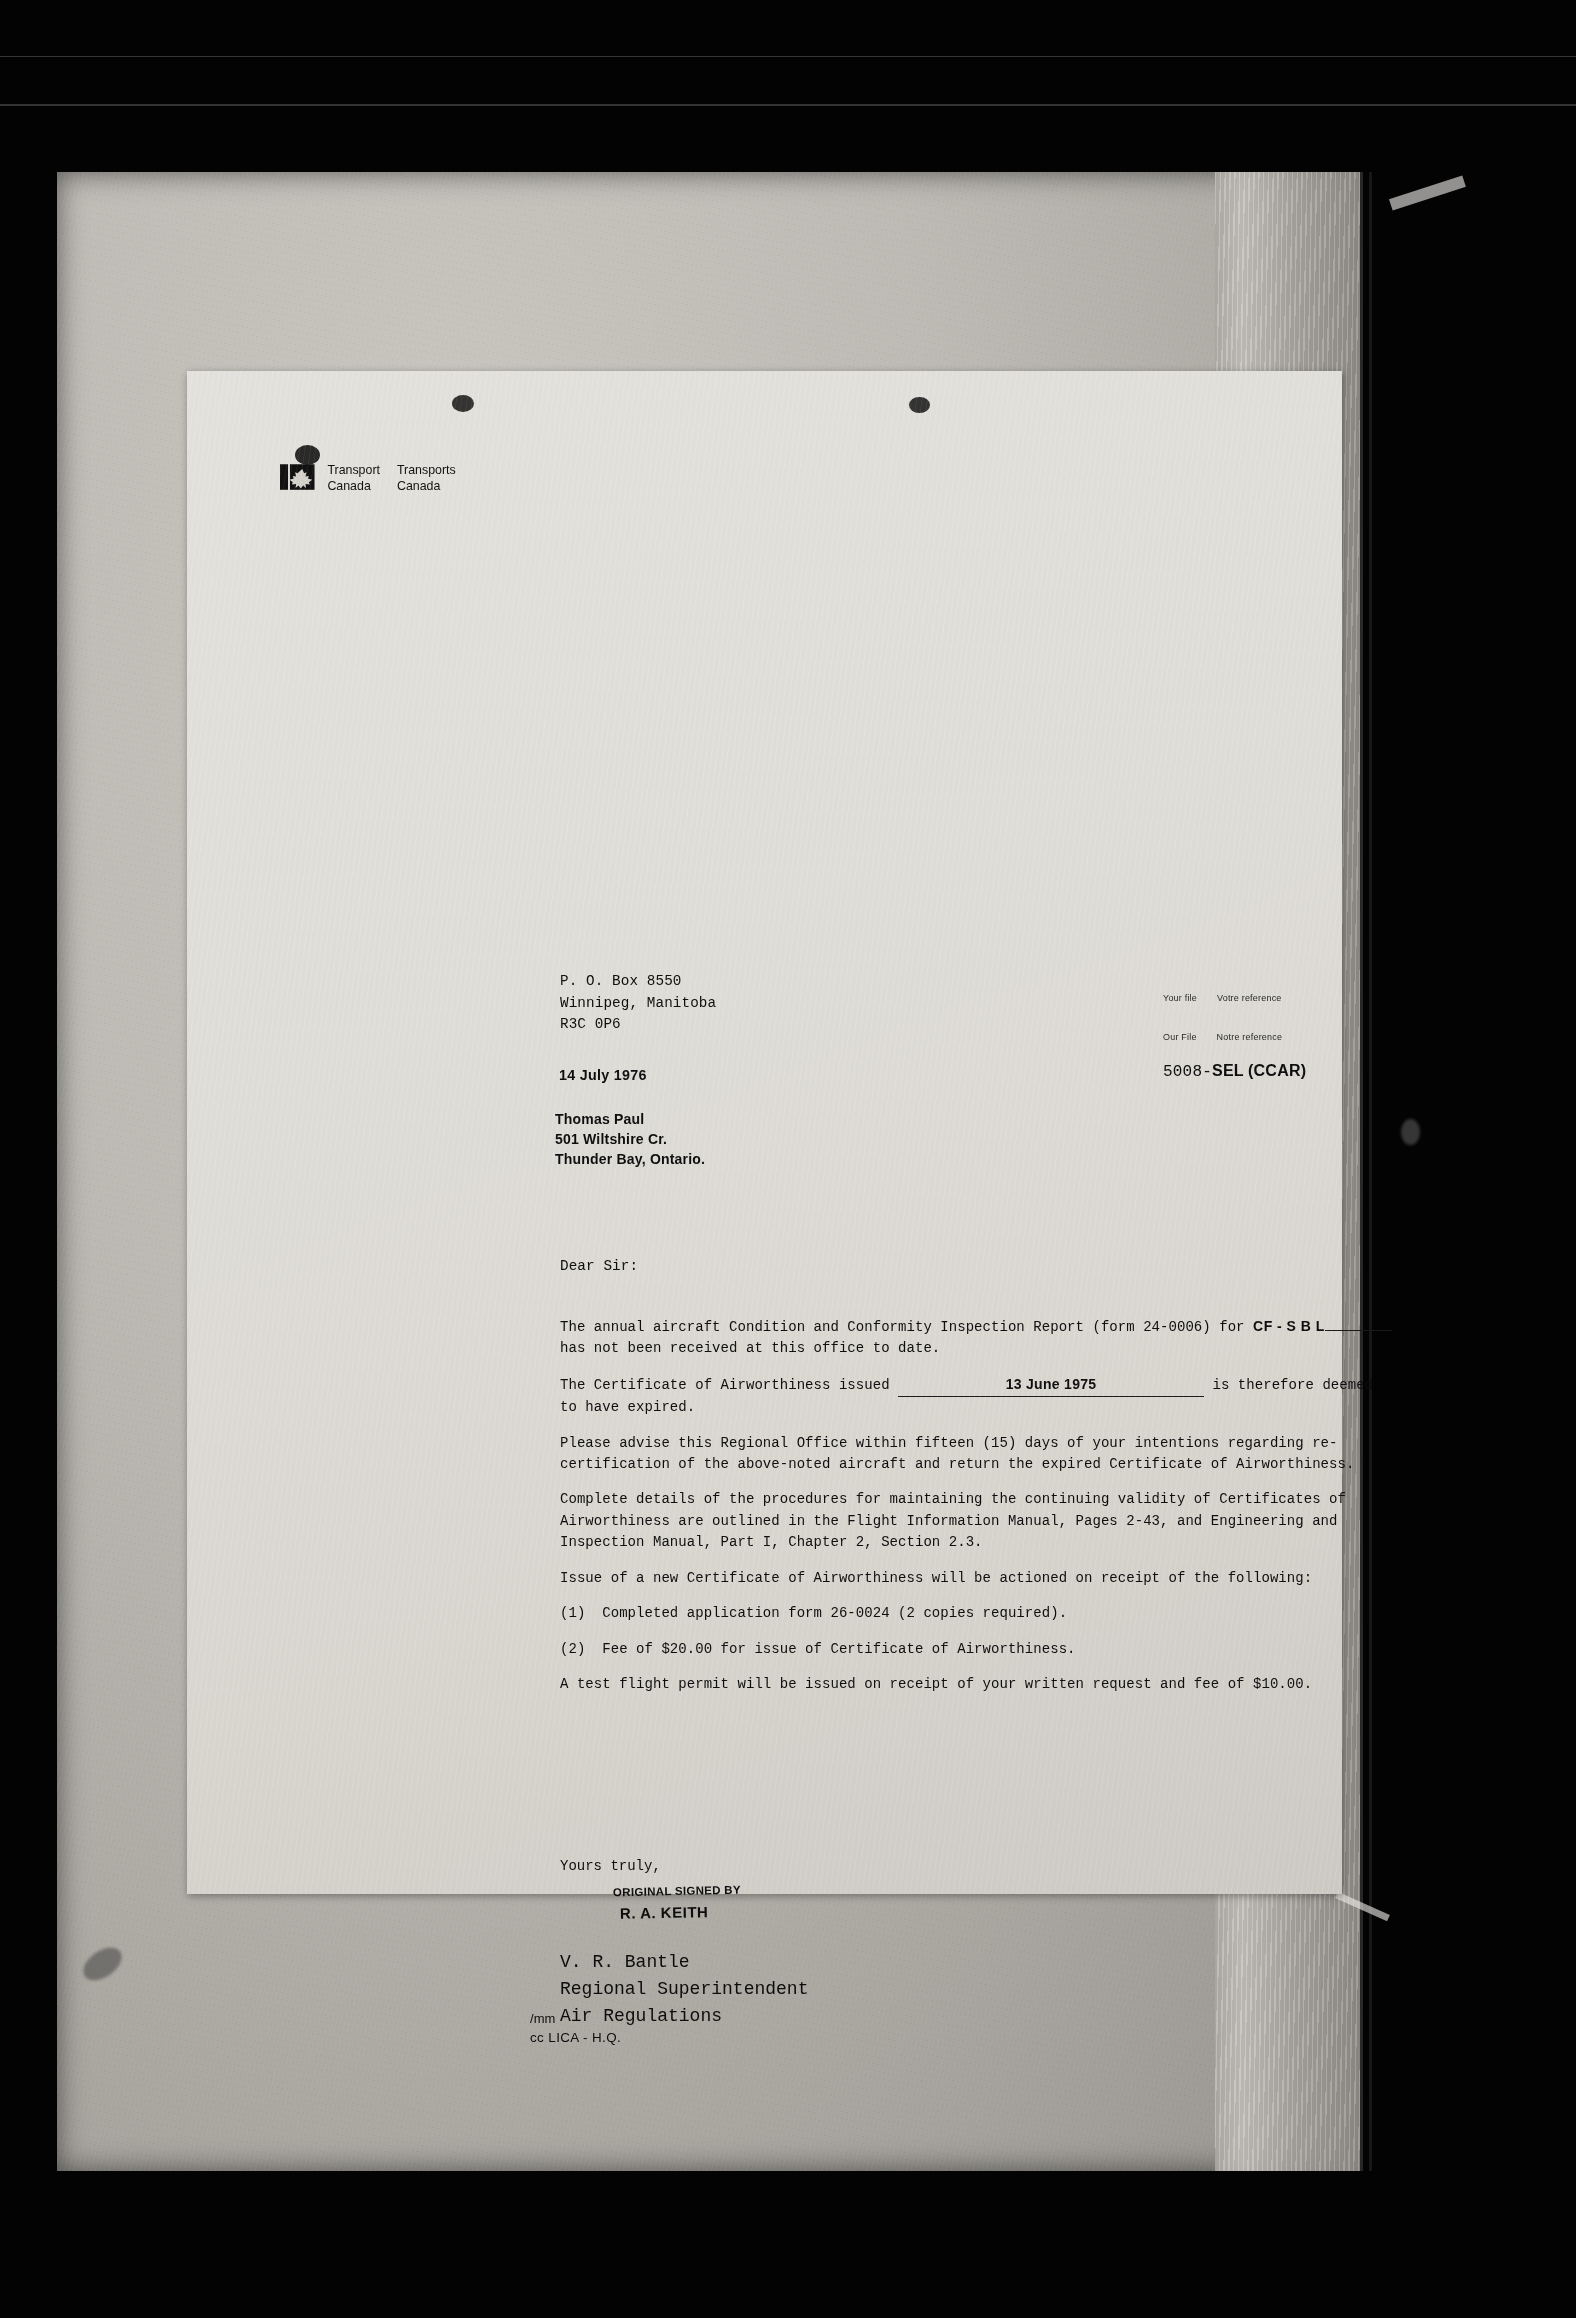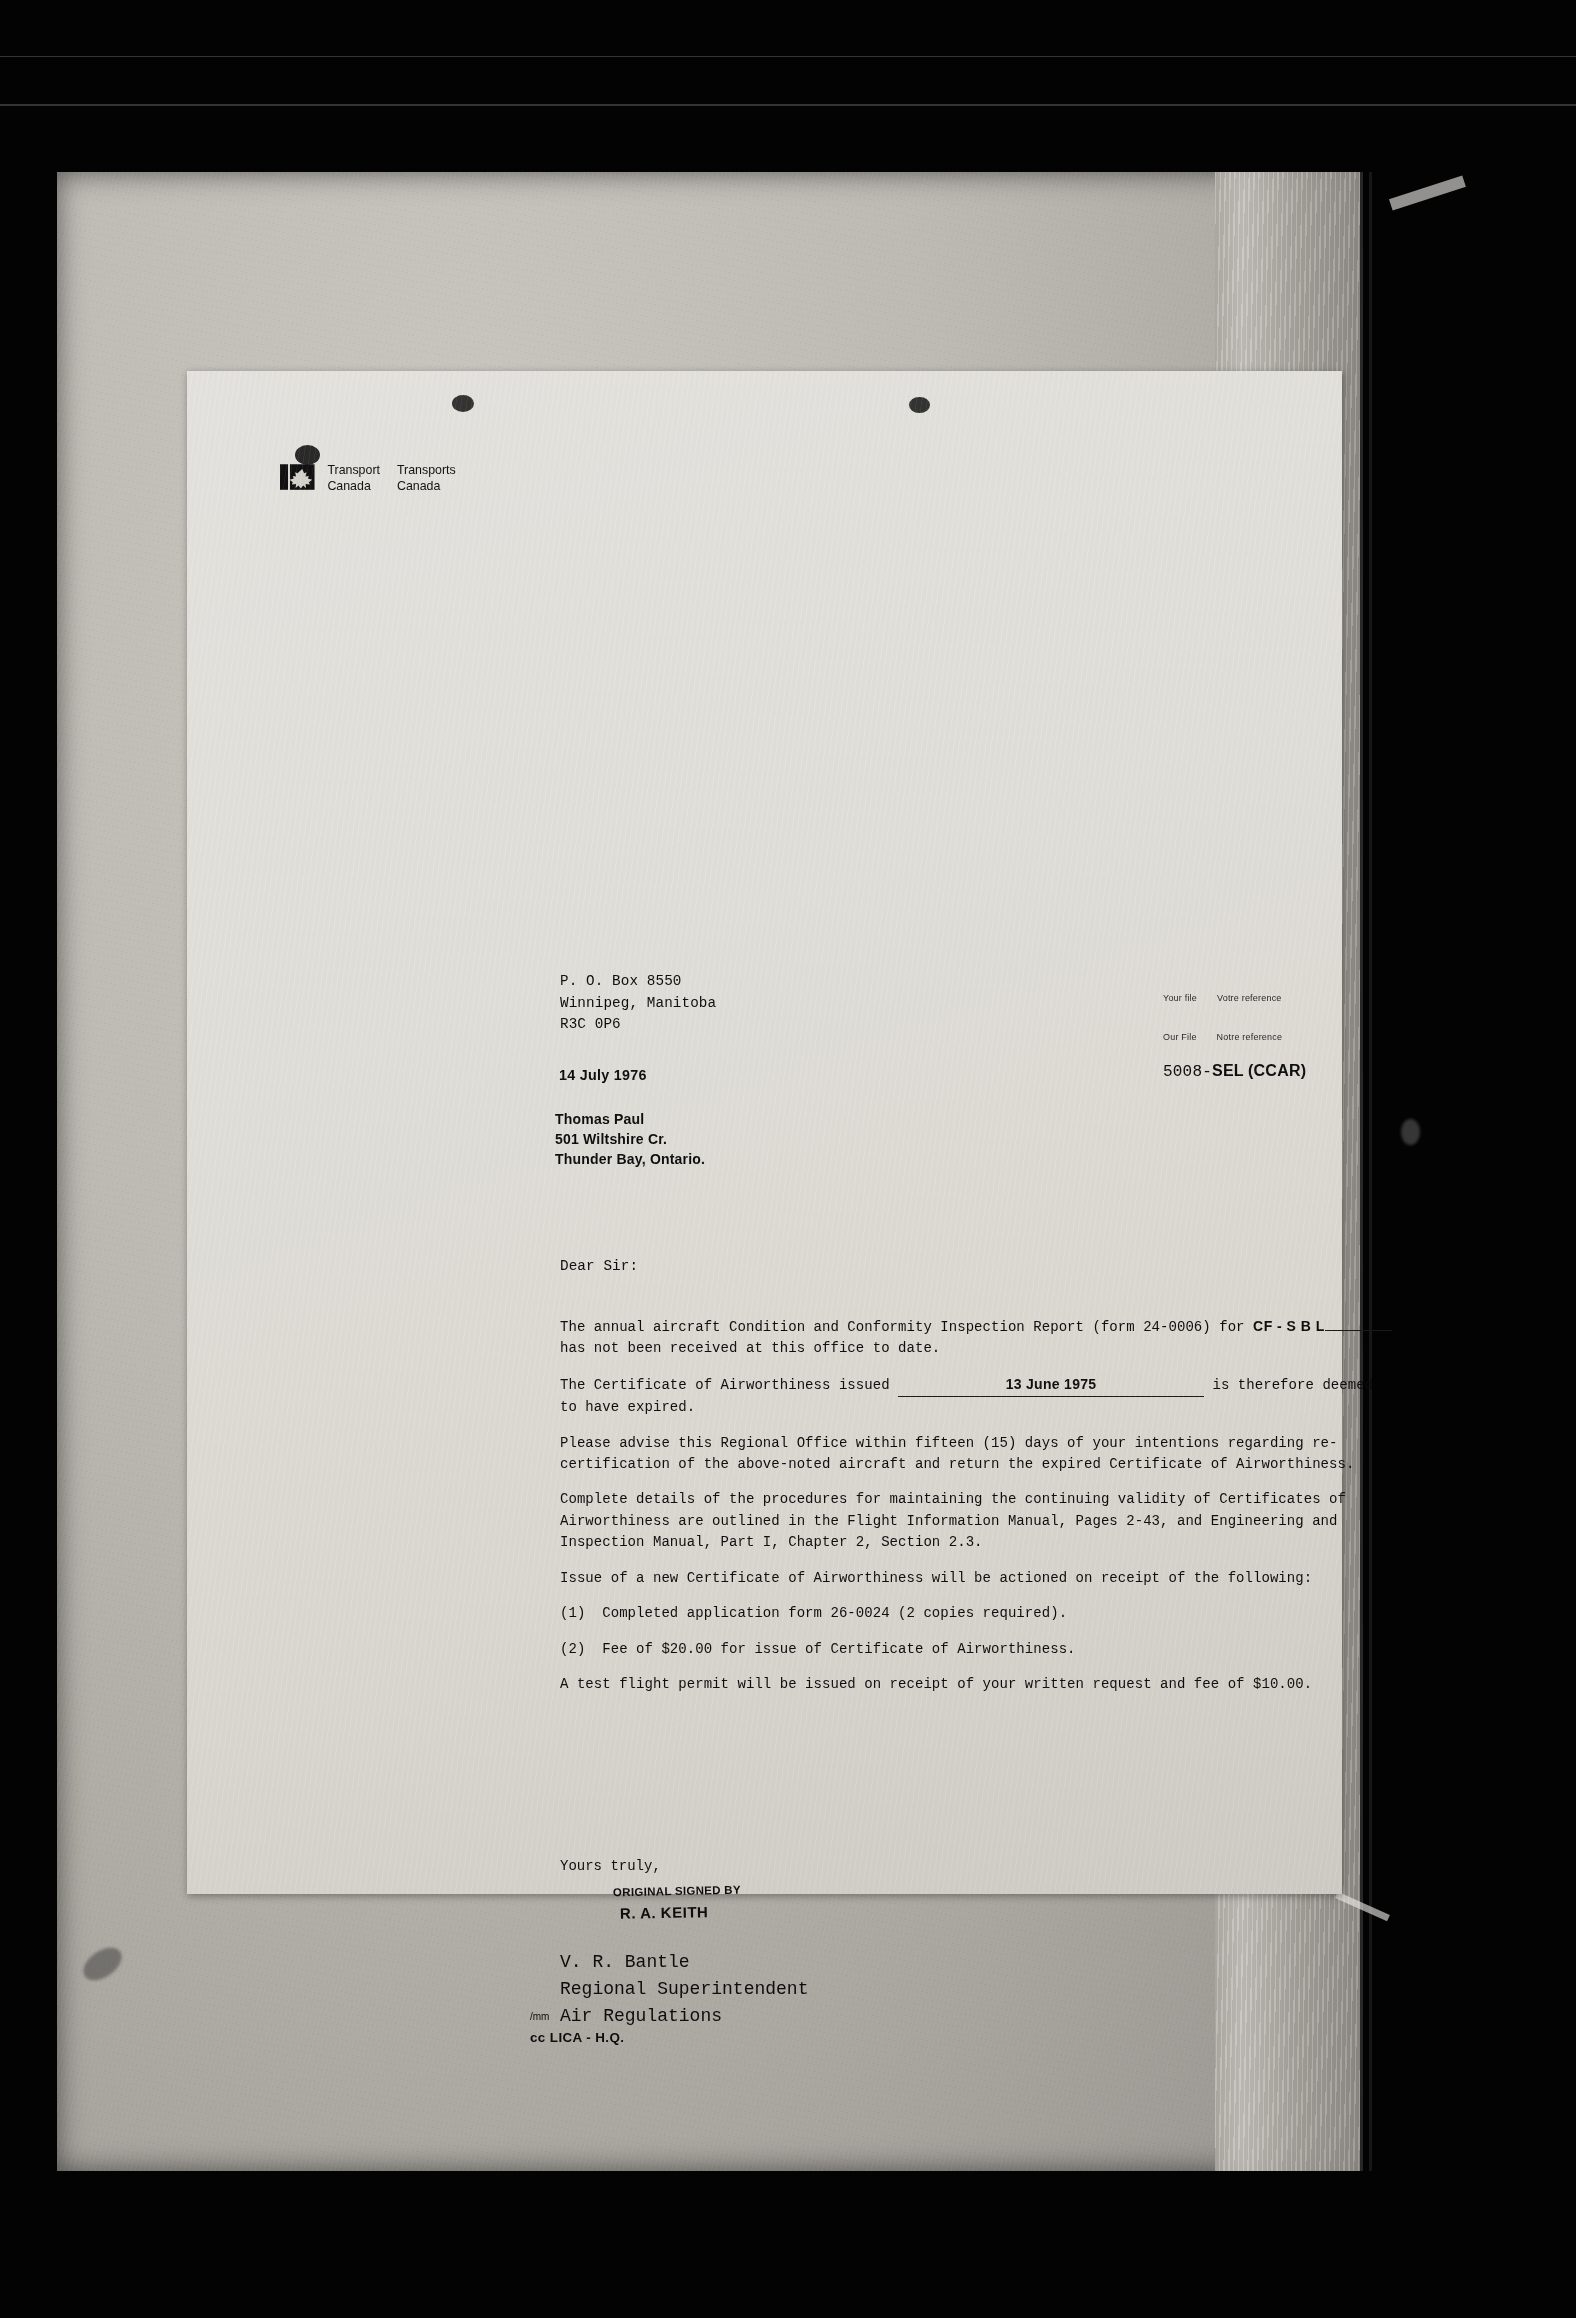--- a/index.html
+++ b/index.html
@@ -265,28 +265,28 @@
     top: 1578px;
     font-size: 18px;
     line-height: 1.5;
     white-space: pre;
   }
   #typist-mark {
     position: absolute;
     left: 343px;
     top: 1640px;
     font-family: "Liberation Sans", sans-serif;
-    font-size: 10px;
+    font-size: 13px;
   }
   #cc-line {
     position: absolute;
     left: 343px;
     top: 1659px;
     font-family: "Liberation Sans", sans-serif;
-    font-weight: bold;
+    font-weight: normal;
     font-size: 13.4px;
     letter-spacing: 0.4px;
   }
 
   
   .tick {
     position: absolute;
     width: 19px;
     height: 2.4px;
     background: #111;

